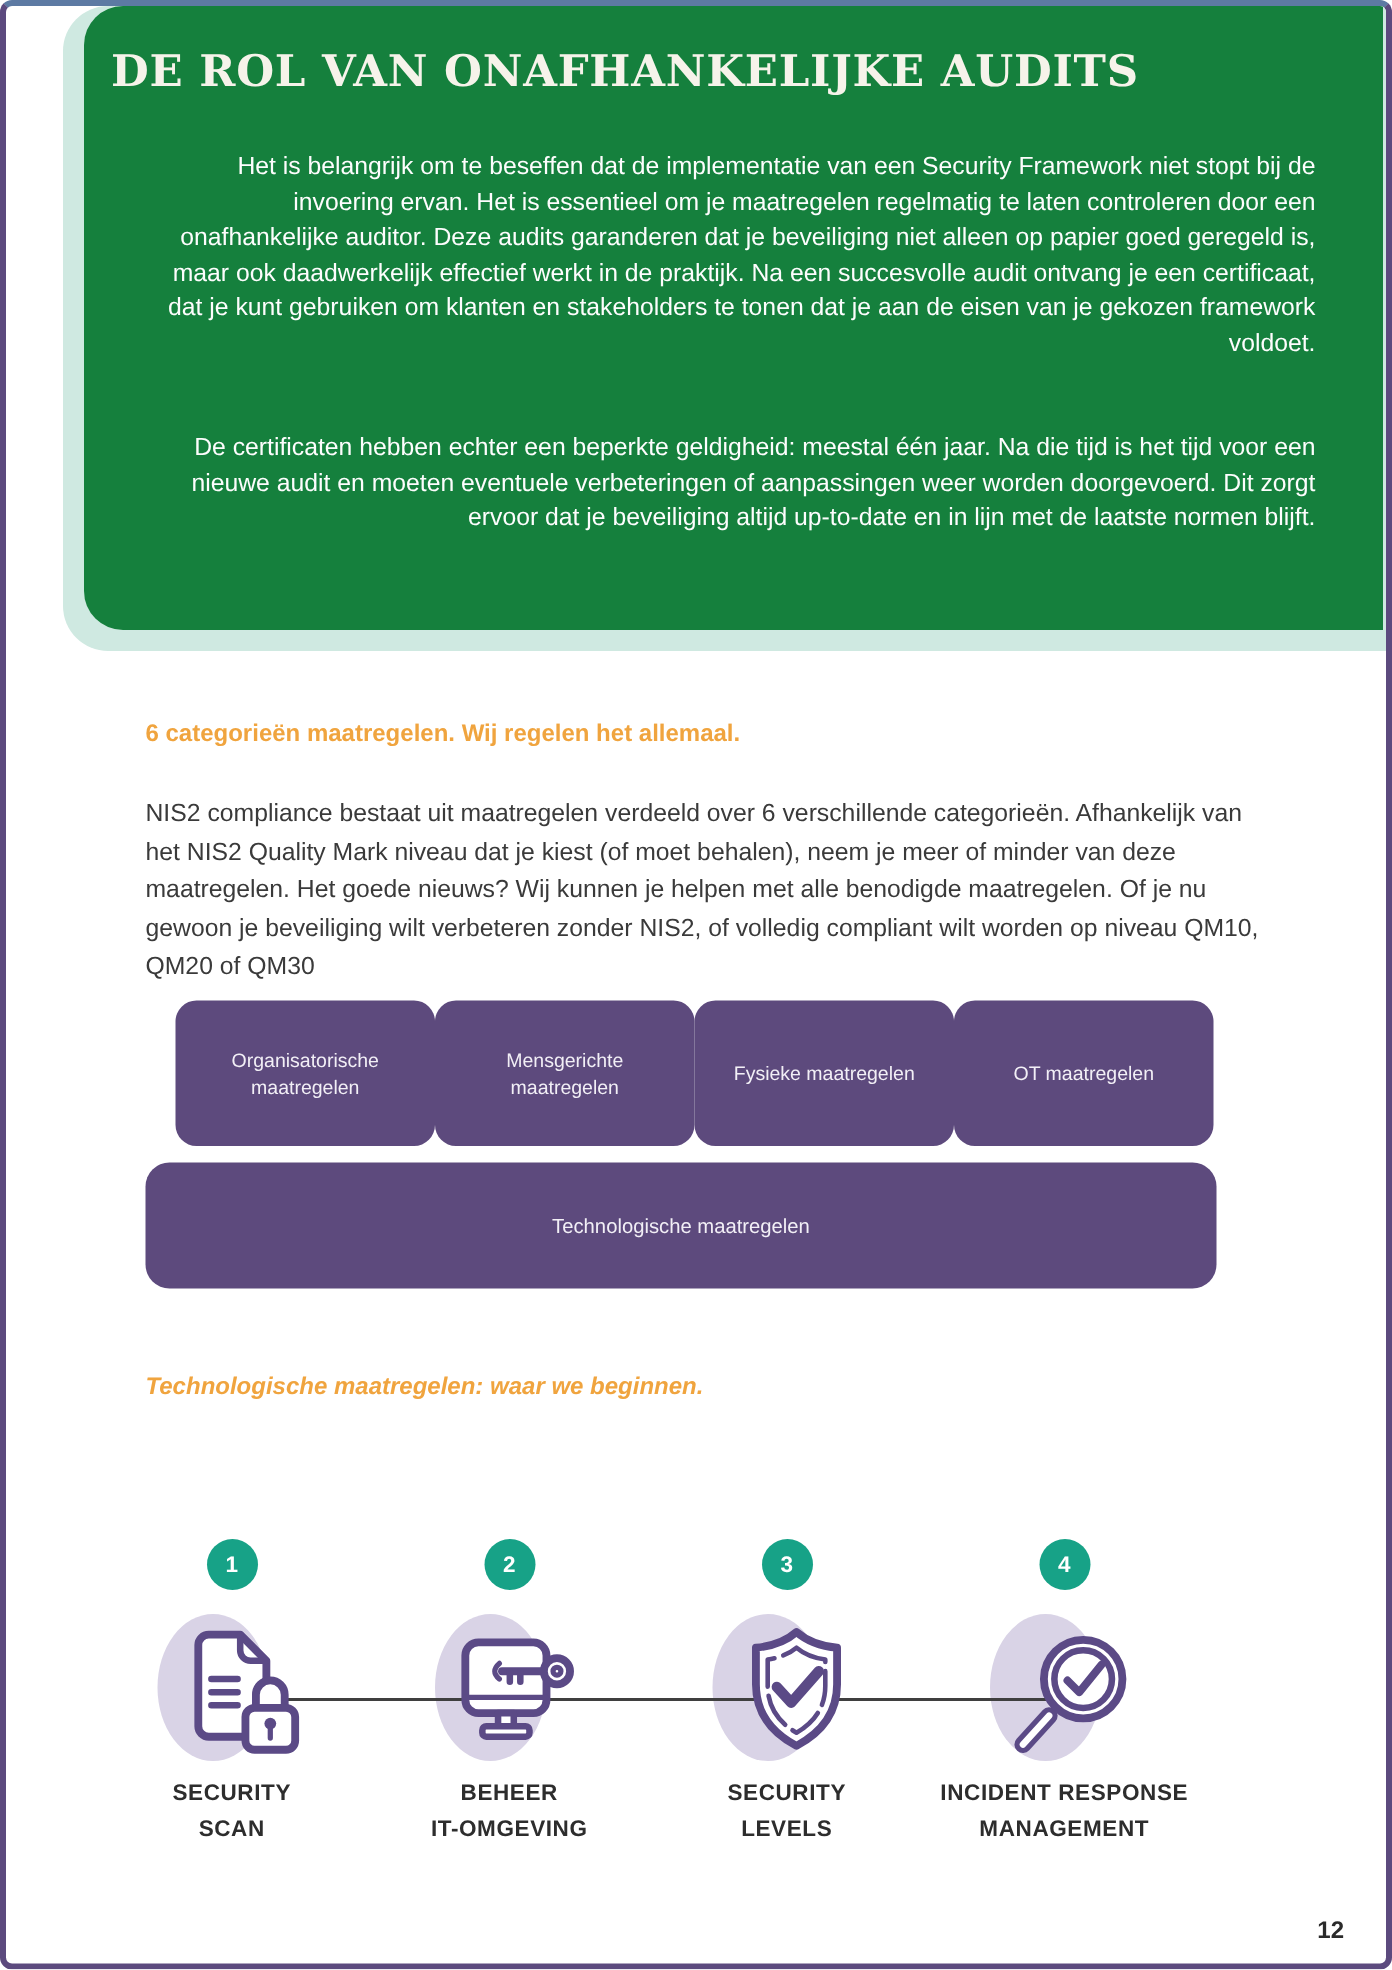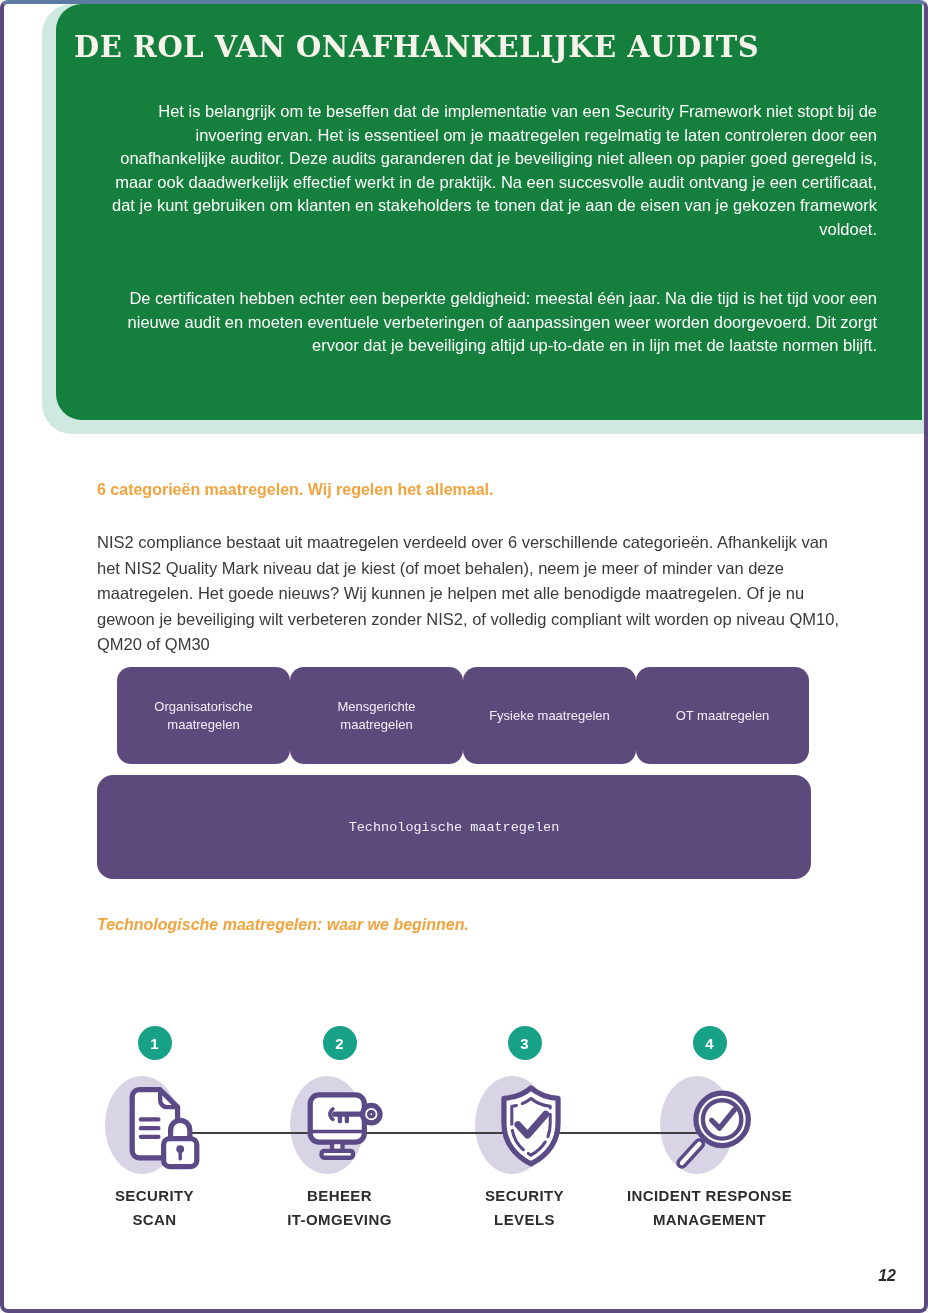--- a/index.html
+++ b/index.html
@@ -57,24 +57,24 @@
     position:absolute; left:93px; top:663px; width:712px; height:97px;
     display:flex; padding-left:20px;
   }
   .pbox {
     flex:1; background:#5d4a7d; border-radius:14px;
     display:flex; align-items:center; justify-content:center;
     color:#f2eff6; font-size:13px; line-height:18px;
     text-align:center; padding:6px 10px;
   }
   .pbox-wide {
-    position:absolute; left:93px; top:771px; width:714px; height:104px;
+    position:absolute; left:93px; top:771px; width:714px; height:84px;
     background:#5d4a7d; border-radius:16px;
     display:flex; align-items:center; justify-content:center;
-    color:#f2eff6; font-size:13.5px;font-family:Liberation Mono, monospace;
+    color:#f2eff6; font-size:13.5px;
   }
 
   
   .steps-wrap { position:absolute; left:58px; top:1022px; width:740px; height:215px; }
   .connector {
     position:absolute; left:92px; top:106px; width:555px; height:2px;
     background:#3f3f3f; z-index:1;
   }
   .steps-grid {
     position:absolute; left:0; top:0; width:740px;
@@ -94,22 +94,22 @@
     background:#d9d3e6; border-radius:50%; z-index:0;
   }
   .icon-svg { position:absolute; left:14px; top:6px; z-index:2; }
   .step-label {
     margin-top:0; text-align:center;
     font-size:15px; font-weight:bold; color:#2d2d2d;
     letter-spacing:0.4px; line-height:24px; white-space:nowrap;
   }
 
   .page-num {
-    position:absolute; right:28px; bottom:24px;
-    font-size:16px; font-weight:bold; color:#2b2b2b;font-style:italic;
+    position:absolute; right:28px; bottom:12px;
+    font-size:16px; font-weight:bold; color:#2b2b2b;
   }
 </style>
 </head>
 <body>
 
 <div class="page">
 
   <div class="hero-underlay"></div>
   <div class="hero-card">
     <div class="hero-title">DE ROL VAN ONAFHANKELIJKE AUDITS</div>

